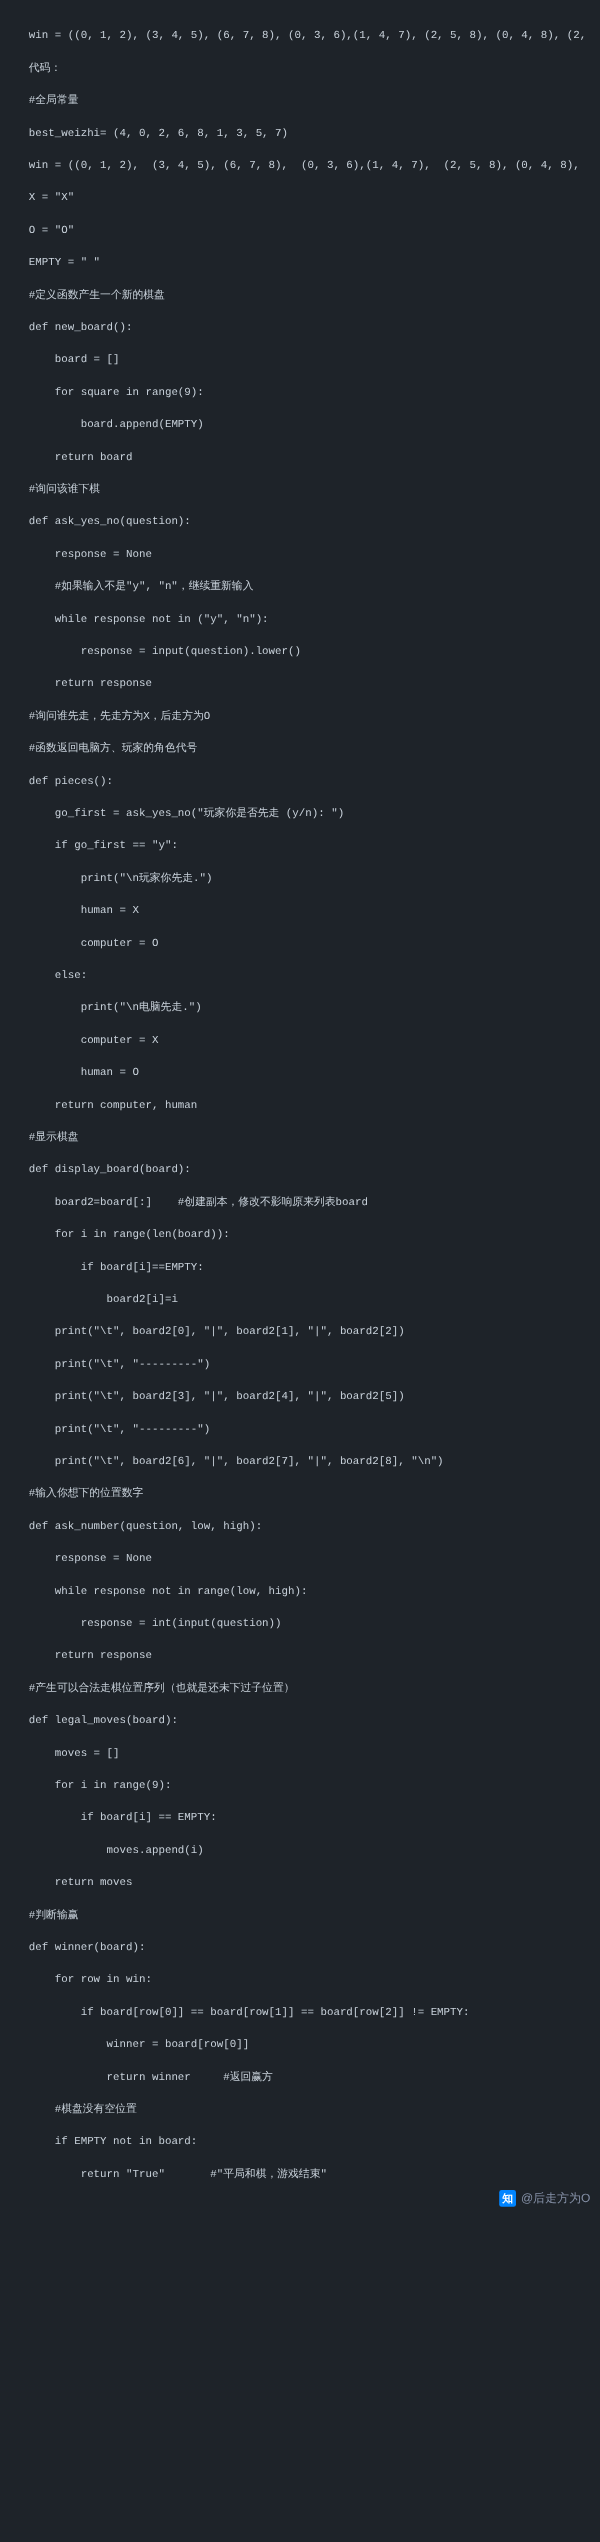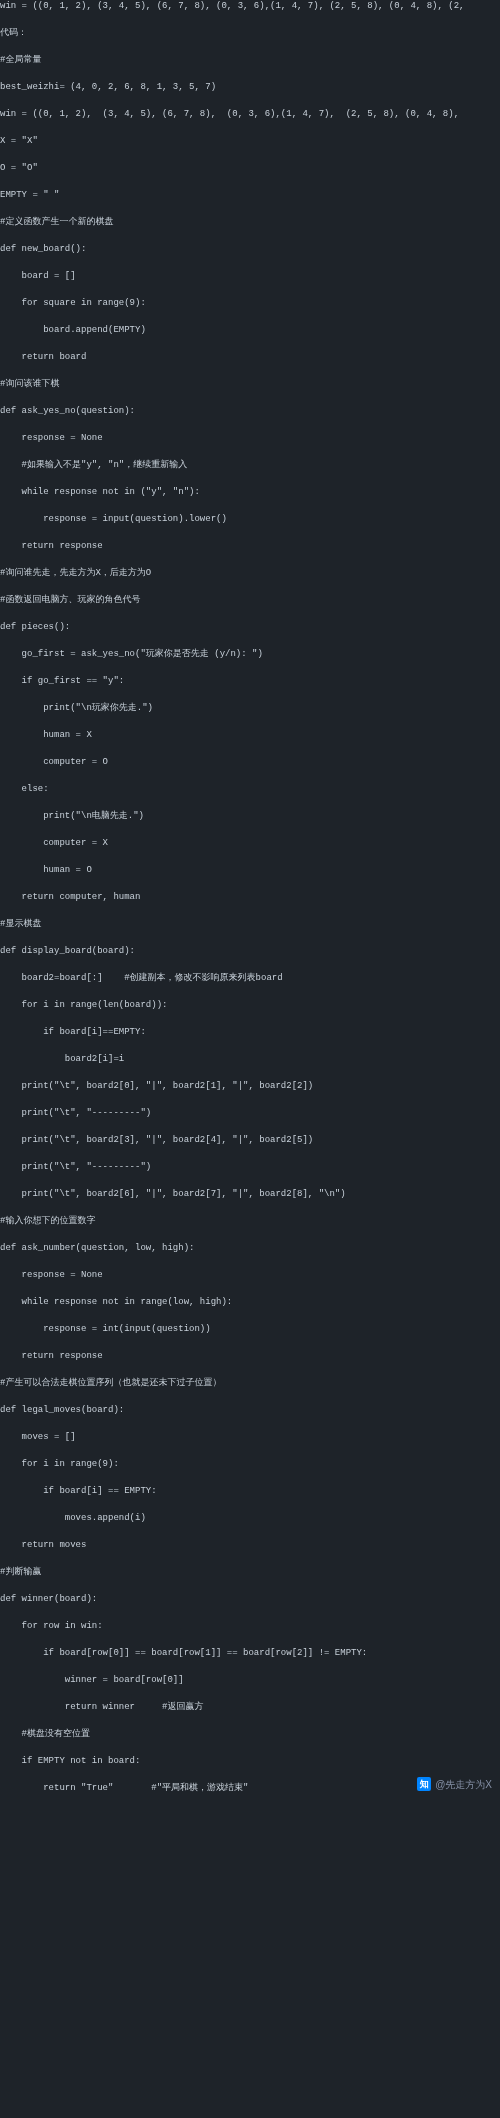--- a/index.html
+++ b/index.html
@@ -6,21 +6,21 @@
     body {
       width: 500px;
       background: #1e2329;
       font-family: Consolas, Monaco, "Courier New", monospace;
       font-size: 9px;
       color: #c8d1da;
       line-height: 1.5;
       position: relative;
     }
     .code-container {
-      padding: 0;
+      padding: 24px;
       white-space: pre;
       overflow: hidden;
     }
     .code-line { display: block; min-height: 13.5px; }
     .attribution {
       position: absolute;
       bottom: 4px;
       right: 8px;
       font-size: 10px;
       color: #8590a6;
@@ -43,14 +43,14 @@
       font-family: sans-serif;
     }
   </style>
 </head>
 <body>
 
 <div class="code-container" id="code-block"><span class="code-line">win = ((0, 1, 2), (3, 4, 5), (6, 7, 8), (0, 3, 6),(1, 4, 7), (2, 5, 8), (0, 4, 8), (2,</span><span class="code-line"></span><span class="code-line">代码：</span><span class="code-line"></span><span class="code-line">#全局常量</span><span class="code-line"></span><span class="code-line">best_weizhi= (4, 0, 2, 6, 8, 1, 3, 5, 7)</span><span class="code-line"></span><span class="code-line">win = ((0, 1, 2),  (3, 4, 5), (6, 7, 8),  (0, 3, 6),(1, 4, 7),  (2, 5, 8), (0, 4, 8),</span><span class="code-line"></span><span class="code-line">X = "X"</span><span class="code-line"></span><span class="code-line">O = "O"</span><span class="code-line"></span><span class="code-line">EMPTY = " "</span><span class="code-line"></span><span class="code-line">#定义函数产生一个新的棋盘</span><span class="code-line"></span><span class="code-line">def new_board():</span><span class="code-line"></span><span class="code-line">    board = []</span><span class="code-line"></span><span class="code-line">    for square in range(9):</span><span class="code-line"></span><span class="code-line">        board.append(EMPTY)</span><span class="code-line"></span><span class="code-line">    return board</span><span class="code-line"></span><span class="code-line">#询问该谁下棋</span><span class="code-line"></span><span class="code-line">def ask_yes_no(question):</span><span class="code-line"></span><span class="code-line">    response = None</span><span class="code-line"></span><span class="code-line">    #如果输入不是"y", "n"，继续重新输入</span><span class="code-line"></span><span class="code-line">    while response not in ("y", "n"):</span><span class="code-line"></span><span class="code-line">        response = input(question).lower()</span><span class="code-line"></span><span class="code-line">    return response</span><span class="code-line"></span><span class="code-line">#询问谁先走，先走方为X，后走方为O</span><span class="code-line"></span><span class="code-line">#函数返回电脑方、玩家的角色代号</span><span class="code-line"></span><span class="code-line">def pieces():</span><span class="code-line"></span><span class="code-line">    go_first = ask_yes_no("玩家你是否先走 (y/n): ")</span><span class="code-line"></span><span class="code-line">    if go_first == "y":</span><span class="code-line"></span><span class="code-line">        print("\n玩家你先走.")</span><span class="code-line"></span><span class="code-line">        human = X</span><span class="code-line"></span><span class="code-line">        computer = O</span><span class="code-line"></span><span class="code-line">    else:</span><span class="code-line"></span><span class="code-line">        print("\n电脑先走.")</span><span class="code-line"></span><span class="code-line">        computer = X</span><span class="code-line"></span><span class="code-line">        human = O</span><span class="code-line"></span><span class="code-line">    return computer, human</span><span class="code-line"></span><span class="code-line">#显示棋盘</span><span class="code-line"></span><span class="code-line">def display_board(board):</span><span class="code-line"></span><span class="code-line">    board2=board[:]    #创建副本，修改不影响原来列表board</span><span class="code-line"></span><span class="code-line">    for i in range(len(board)):</span><span class="code-line"></span><span class="code-line">        if board[i]==EMPTY:</span><span class="code-line"></span><span class="code-line">            board2[i]=i</span><span class="code-line"></span><span class="code-line">    print("\t", board2[0], "|", board2[1], "|", board2[2])</span><span class="code-line"></span><span class="code-line">    print("\t", "---------")</span><span class="code-line"></span><span class="code-line">    print("\t", board2[3], "|", board2[4], "|", board2[5])</span><span class="code-line"></span><span class="code-line">    print("\t", "---------")</span><span class="code-line"></span><span class="code-line">    print("\t", board2[6], "|", board2[7], "|", board2[8], "\n")</span><span class="code-line"></span><span class="code-line">#输入你想下的位置数字</span><span class="code-line"></span><span class="code-line">def ask_number(question, low, high):</span><span class="code-line"></span><span class="code-line">    response = None</span><span class="code-line"></span><span class="code-line">    while response not in range(low, high):</span><span class="code-line"></span><span class="code-line">        response = int(input(question))</span><span class="code-line"></span><span class="code-line">    return response</span><span class="code-line"></span><span class="code-line">#产生可以合法走棋位置序列（也就是还未下过子位置）</span><span class="code-line"></span><span class="code-line">def legal_moves(board):</span><span class="code-line"></span><span class="code-line">    moves = []</span><span class="code-line"></span><span class="code-line">    for i in range(9):</span><span class="code-line"></span><span class="code-line">        if board[i] == EMPTY:</span><span class="code-line"></span><span class="code-line">            moves.append(i)</span><span class="code-line"></span><span class="code-line">    return moves</span><span class="code-line"></span><span class="code-line">#判断输赢</span><span class="code-line"></span><span class="code-line">def winner(board):</span><span class="code-line"></span><span class="code-line">    for row in win:</span><span class="code-line"></span><span class="code-line">        if board[row[0]] == board[row[1]] == board[row[2]] != EMPTY:</span><span class="code-line"></span><span class="code-line">            winner = board[row[0]]</span><span class="code-line"></span><span class="code-line">            return winner     #返回赢方</span><span class="code-line"></span><span class="code-line">    #棋盘没有空位置</span><span class="code-line"></span><span class="code-line">    if EMPTY not in board:</span><span class="code-line"></span><span class="code-line">        return "True"       #"平局和棋，游戏结束"</span></div>
 
 <div class="attribution">
   <span class="zhihu-icon">知</span>
-  <span>@先走方为X</span>
+  <span>@后走方为O</span>
 </div>
 
 </body></html>

